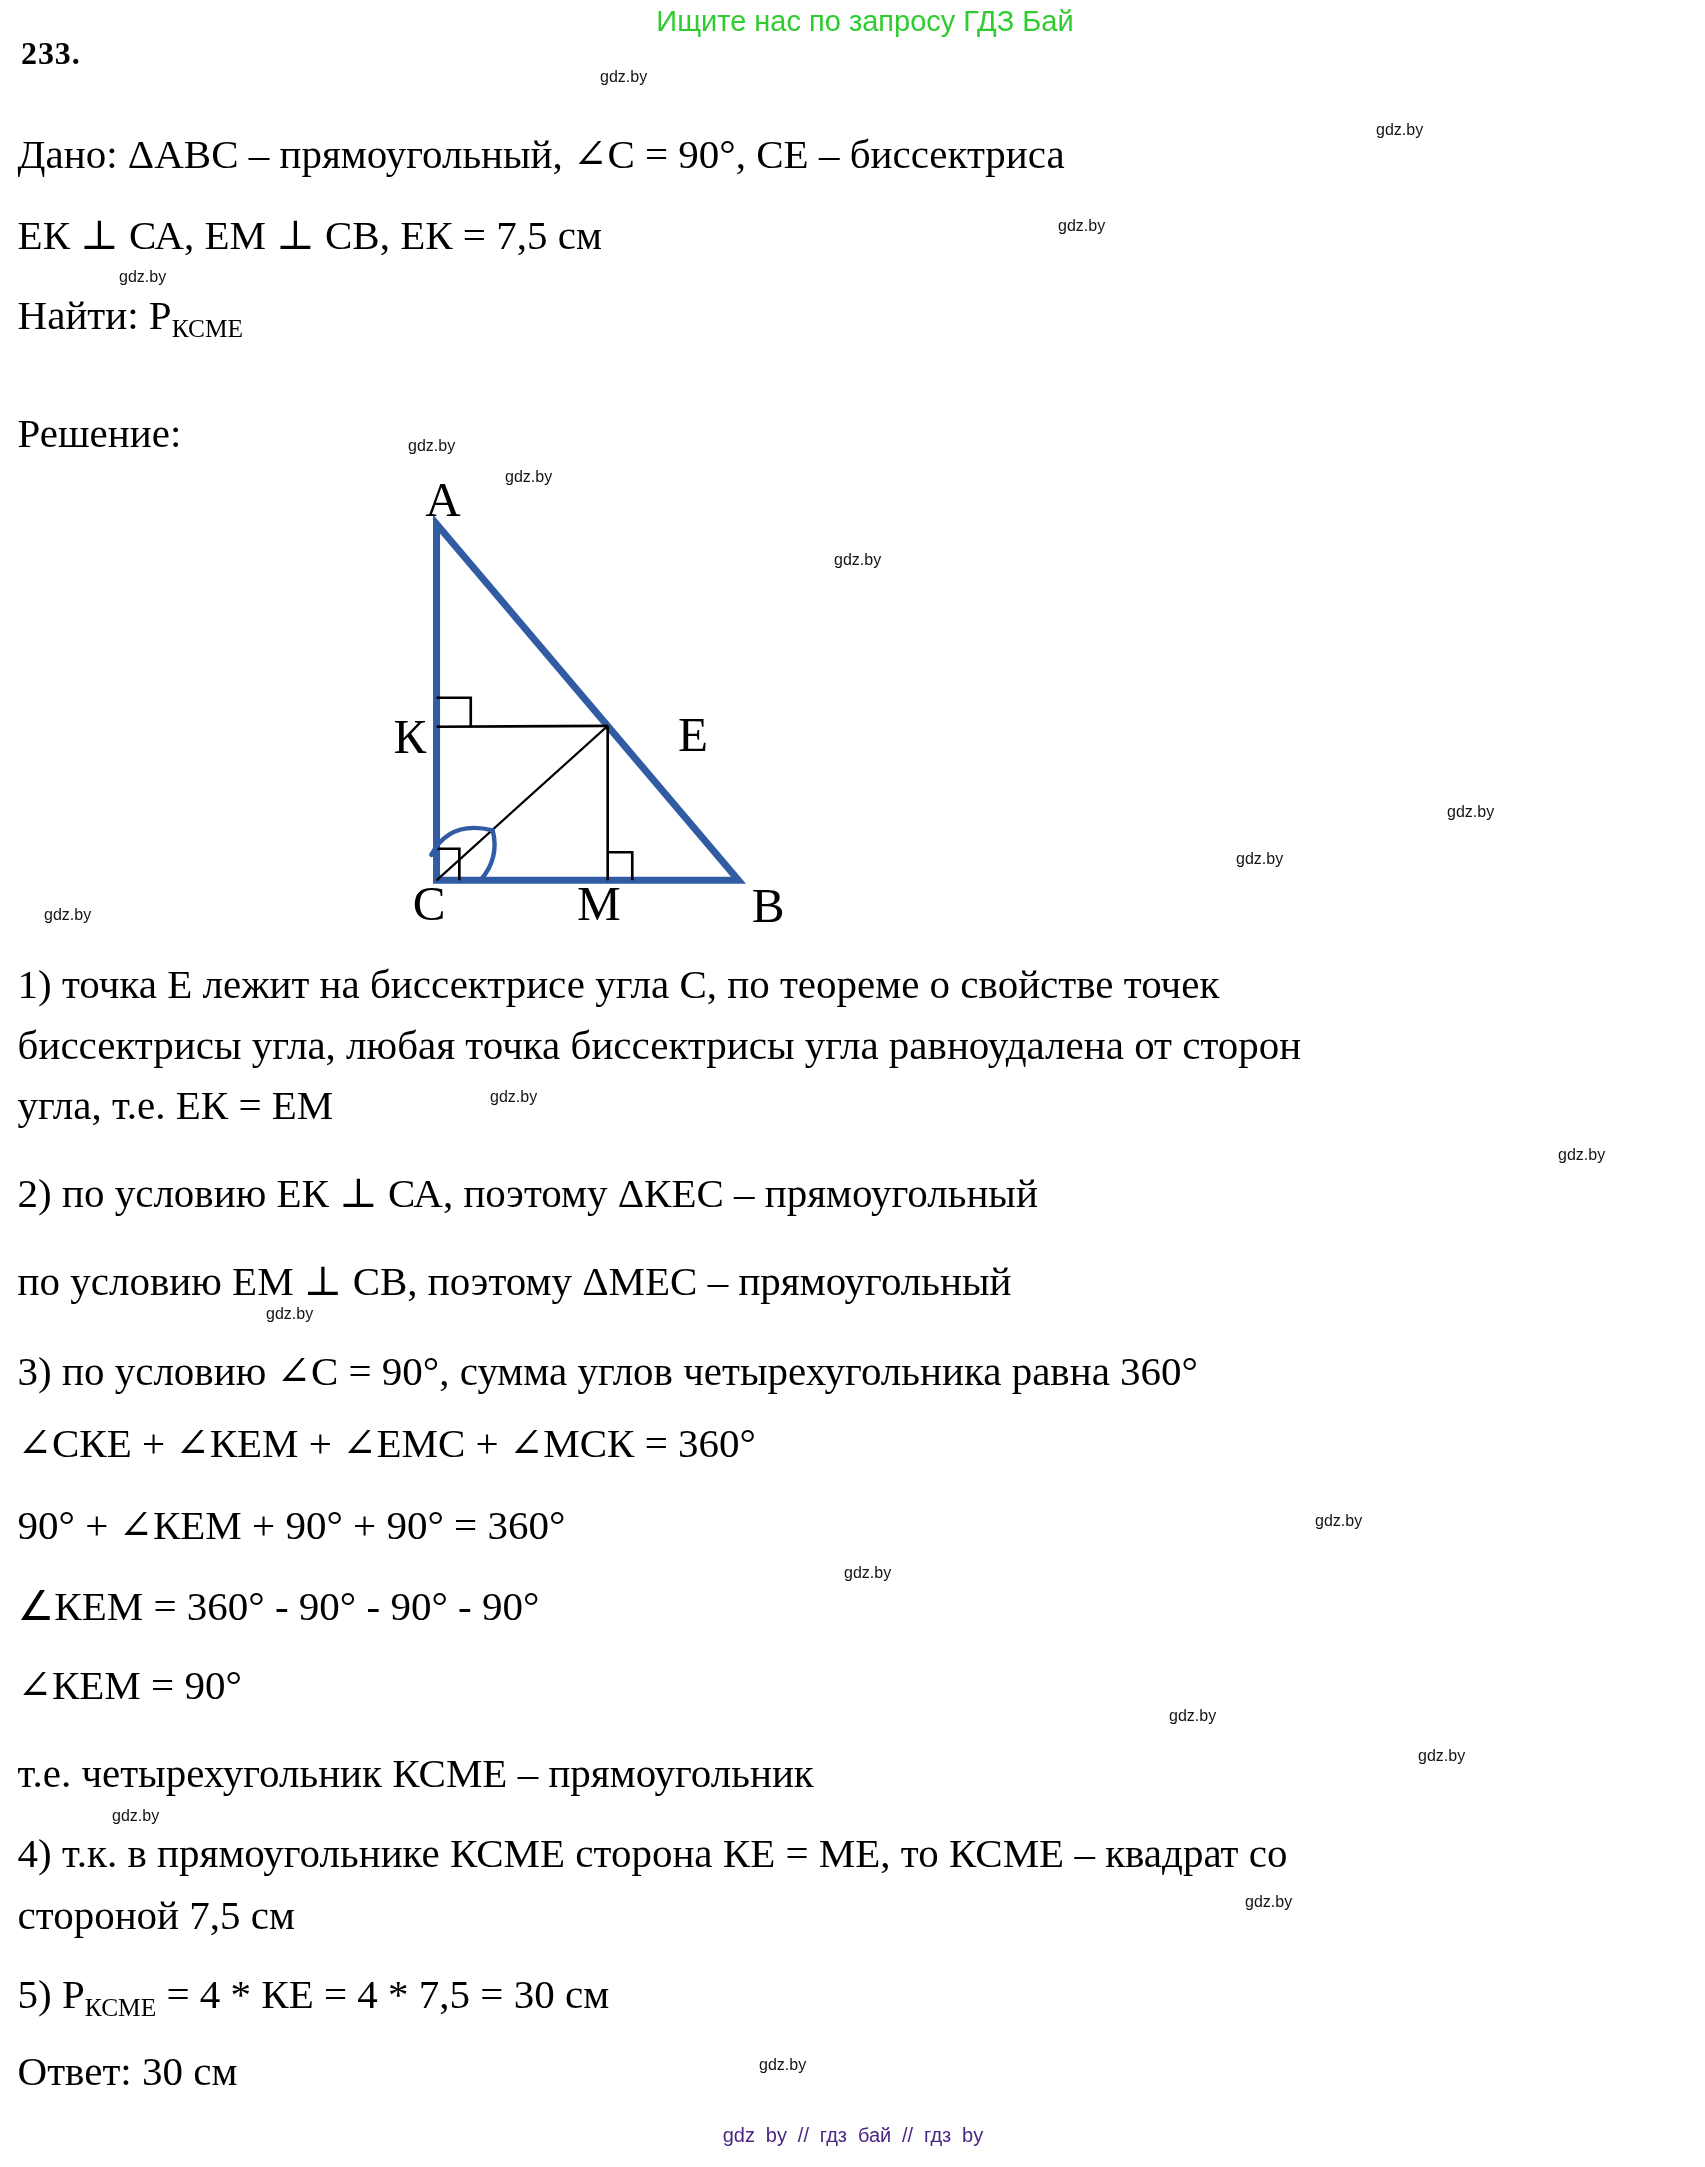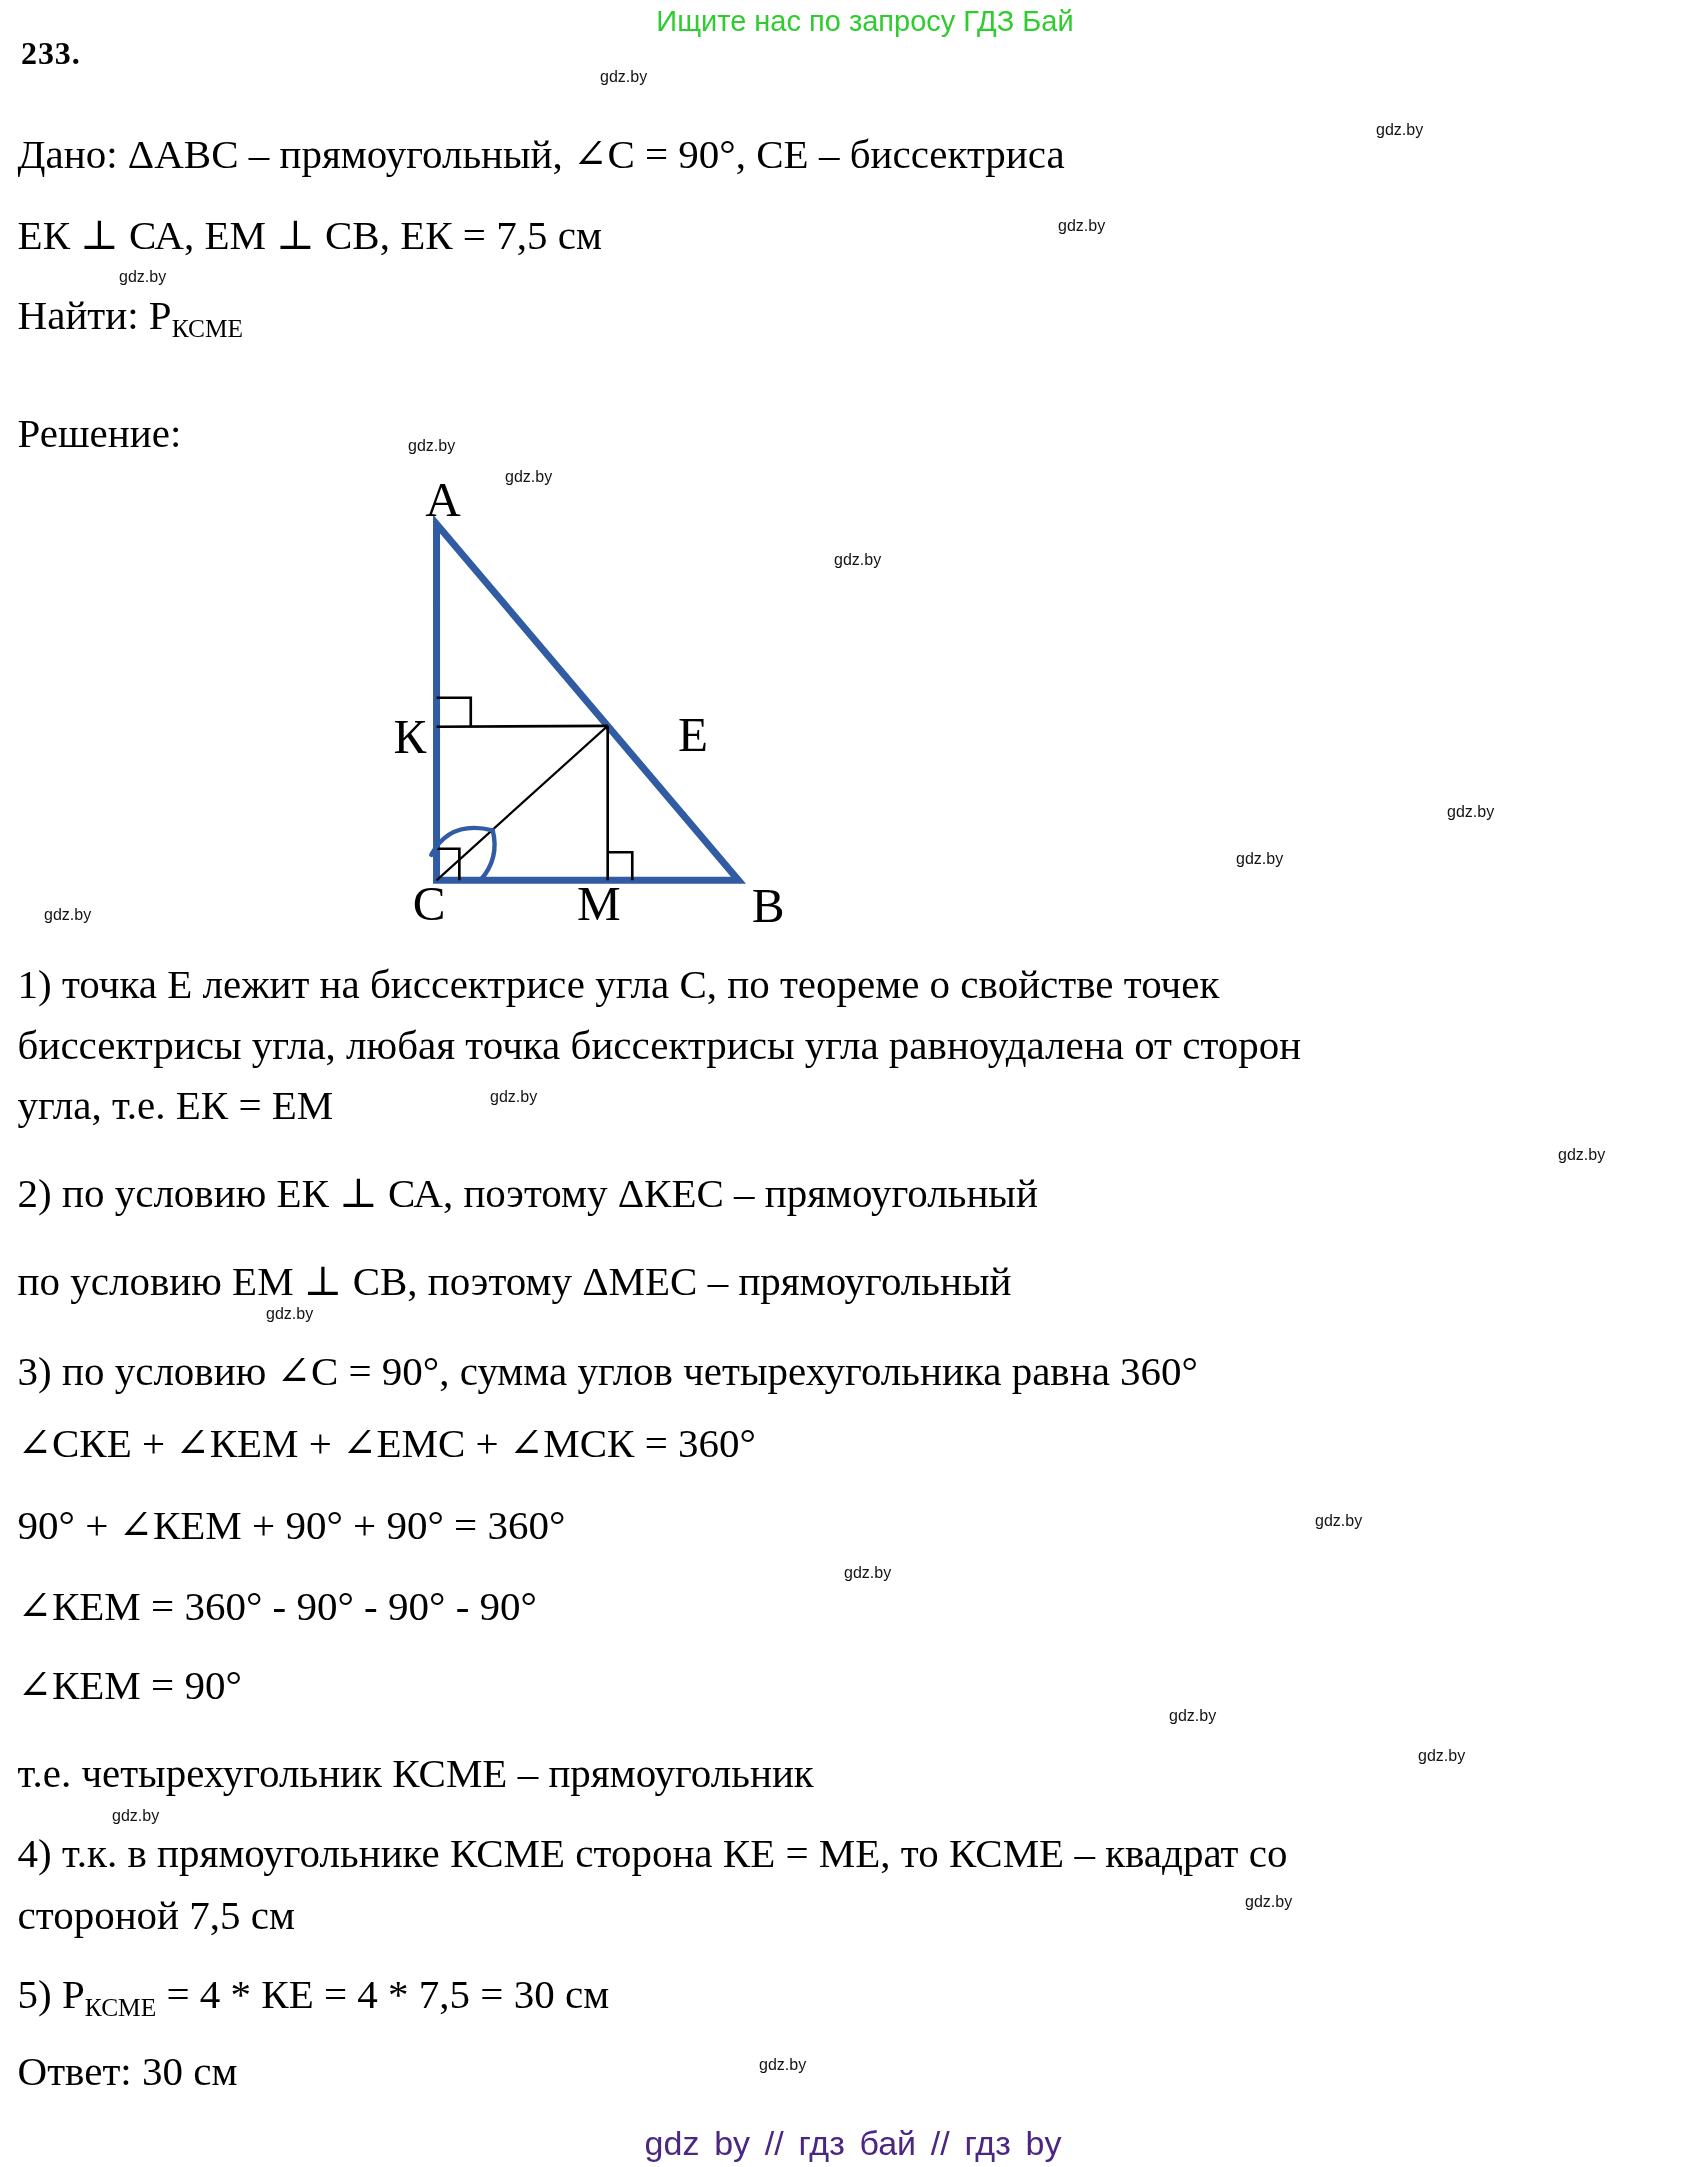--- a/index.html
+++ b/index.html
@@ -40,37 +40,37 @@
     position:absolute;
     font-family:"Liberation Sans","DejaVu Sans",sans-serif;
     font-size:16px;
     color:#141414;
     white-space:nowrap;
   }
   .footer{
     position:absolute; top:2124px; left:0; width:100%;
     text-align:center;
     font-family:"Liberation Sans","DejaVu Sans",sans-serif;
-    font-size:34px;
+    font-size:20px;
     color:#4b2683;
     word-spacing:5.3px;
     white-space:nowrap;
   }
   svg text{
     font-family:"Liberation Serif","DejaVu Serif",serif;
     font-size:56px;
     fill:#000;
   }
   
   .pos-given1{top:130px;}  .pos-given2{top:211px;}  .pos-find{top:291px;}
   .pos-resh{top:409px;}
   .pos-s1a{top:960px;} .pos-s1b{top:1021px;} .pos-s1c{top:1081px;}
   .pos-s2a{top:1169px;} .pos-s2b{top:1257px;}
   .pos-s3a{top:1347px;} .pos-s3b{top:1419px;} .pos-s3c{top:1501px;}
-  .pos-s3d{top:1582px;} .pos-s3e{top:1661px;} .pos-s3f{top:1749px;}
+  .pos-s3d{top:1582px;font-family:Liberation Serif, serif;} .pos-s3e{top:1661px;} .pos-s3f{top:1749px;}
   .pos-s4a{top:1829px;} .pos-s4b{top:1891px;}
   .pos-s5{top:1970px;}  .pos-ans{top:2047px;}
 </style>
 </head>
 <body>
 
 <div class="page">
 
   <div class="banner">Ищите нас по запросу ГДЗ Бай</div>
 

